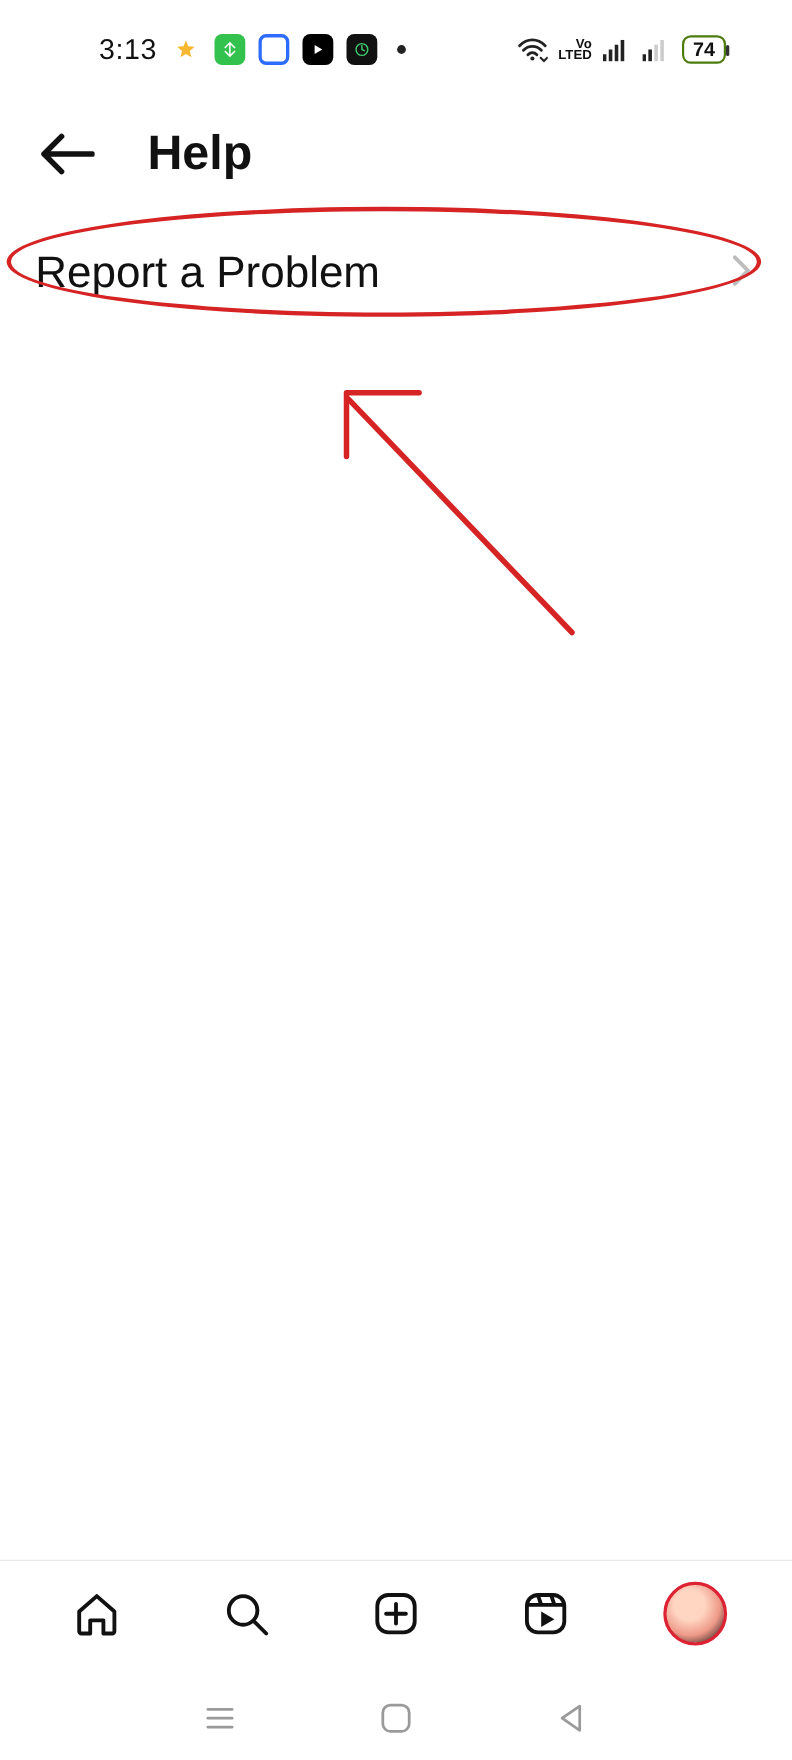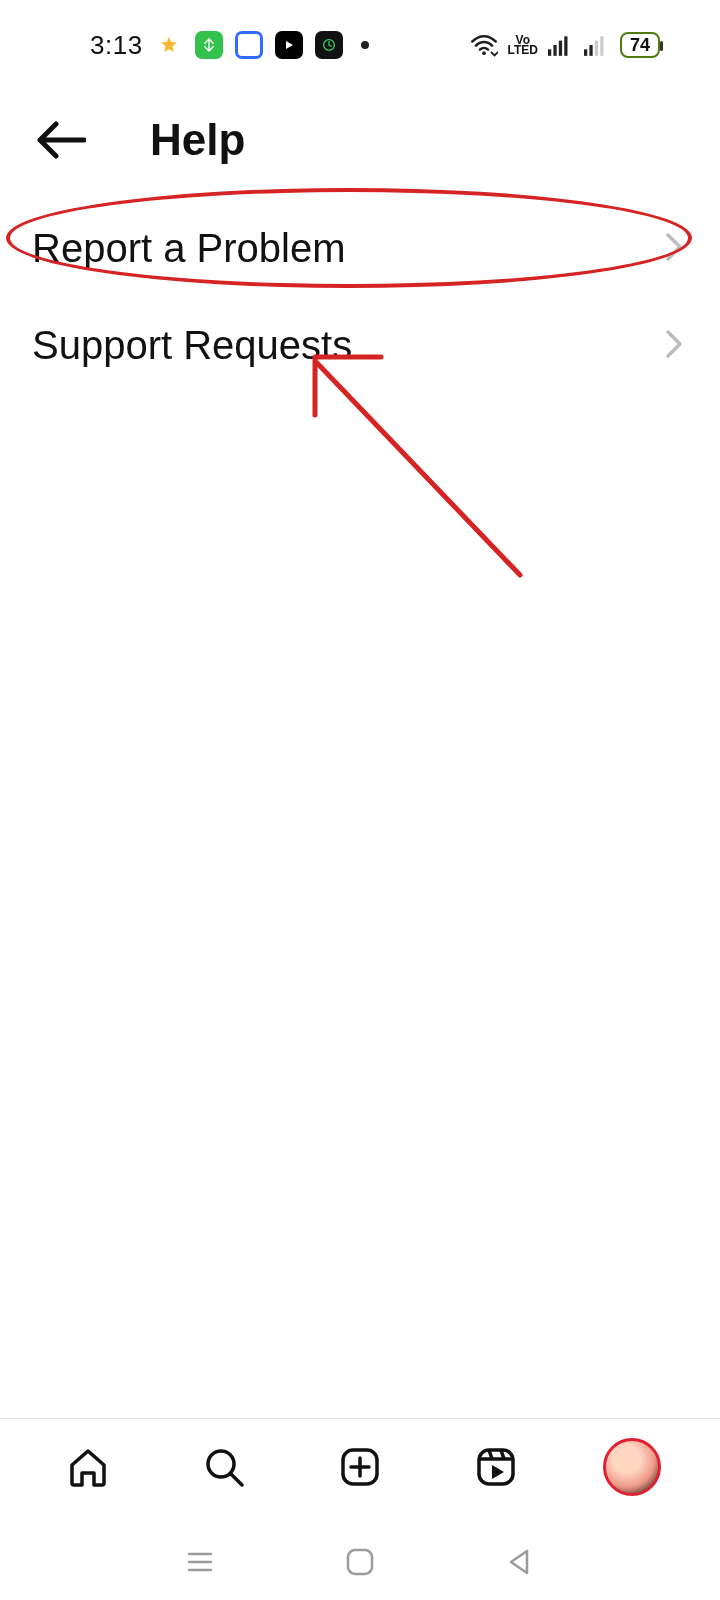--- a/index.html
+++ b/index.html
@@ -12,26 +12,26 @@
   .status-time { font-size: 26px; font-weight: 500; letter-spacing: 0.5px; }
   .sb-icon { width: 28px; height: 28px; border-radius: 7px; display:inline-flex; align-items:center; justify-content:center; }
   .sb-star { background: transparent; color:#f7b731; }
   .sb-green { background:#32c24d; color:#fff; font-size:14px; flex-direction:column; line-height:8px; }
   .sb-blue { background:#fff; border:3px solid #2d6cff; }
   .sb-yt { background:#000; color:#fff; font-size:14px; }
   .sb-dark { background:#111; color:#3bc96b; font-size:14px; }
   .sb-dot { width:8px; height:8px; border-radius:50%; background:#222; margin-left:6px; }
   .status-right { display:flex; align-items:center; gap:10px; }
   .wifi svg, .bars svg { display:block; }
-  .volte { font-size:12px; font-weight:700; line-height:10px; text-align:center; }
+  .volte { font-size:12px; font-weight:700; line-height:10px; text-align:right; }
   .batt { border:2px solid #4d7c0f; border-radius:8px; padding:0 8px; font-size:18px; font-weight:600; height:26px; display:flex; align-items:center; position:relative; }
   .batt::after { content:""; position:absolute; right:-5px; top:7px; width:3px; height:10px; background:#333; border-radius:2px; }
 
   
-  .header { position:absolute; top:90px; left:0; right:0; height:80px; display:flex; align-items:center; padding:0 30px; gap:60px; }
+  .header { position:absolute; top:90px; left:0; right:0; height:80px; display:flex; align-items:center; padding:0 30px; gap:44px; }
   .back-btn { width:60px; height:60px; display:flex; align-items:center; justify-content:center; }
   .title { font-size:44px; font-weight:700; }
 
   
   .list { position:absolute; top:190px; left:0; right:0; }
   .row { display:flex; align-items:center; justify-content:space-between; padding:26px 36px 26px 32px; }
   .row-label { font-size:40px; font-weight:400; color:#111; }
   .chev { color:#b9b9b9; }
 
   
@@ -124,28 +124,20 @@
 
   <div class="list">
     <div class="row">
       <span class="row-label">Report a Problem</span>
       <span class="chev">
         <svg width="20" height="30" viewBox="0 0 20 30">
             <path d="M4 3l12 12L4 27" stroke="#bdbdbd" stroke-width="3.5" fill="none" stroke-linecap="round" stroke-linejoin="round"></path>
           </svg>
       </span>
     </div>
-    <div class="row">
-      <span class="row-label">Support Requests</span>
-      <span class="chev">
-        <svg width="20" height="30" viewBox="0 0 20 30">
-            <path d="M4 3l12 12L4 27" stroke="#bdbdbd" stroke-width="3.5" fill="none" stroke-linecap="round" stroke-linejoin="round"></path>
-          </svg>
-      </span>
-    </div>
   </div>
 
   <div class="anno-ellipse"></div>
   <svg class="anno-arrow" width="230" height="250">
     <line x1="215" y1="230" x2="12" y2="18" stroke="#d62324" stroke-width="5" stroke-linecap="round"></line>
     <polyline points="10,70 10,12 76,12" fill="none" stroke="#d62324" stroke-width="5" stroke-linecap="round" stroke-linejoin="round"></polyline>
   </svg>
 
   <div class="bottom-nav">
     <div class="nav-btn">

